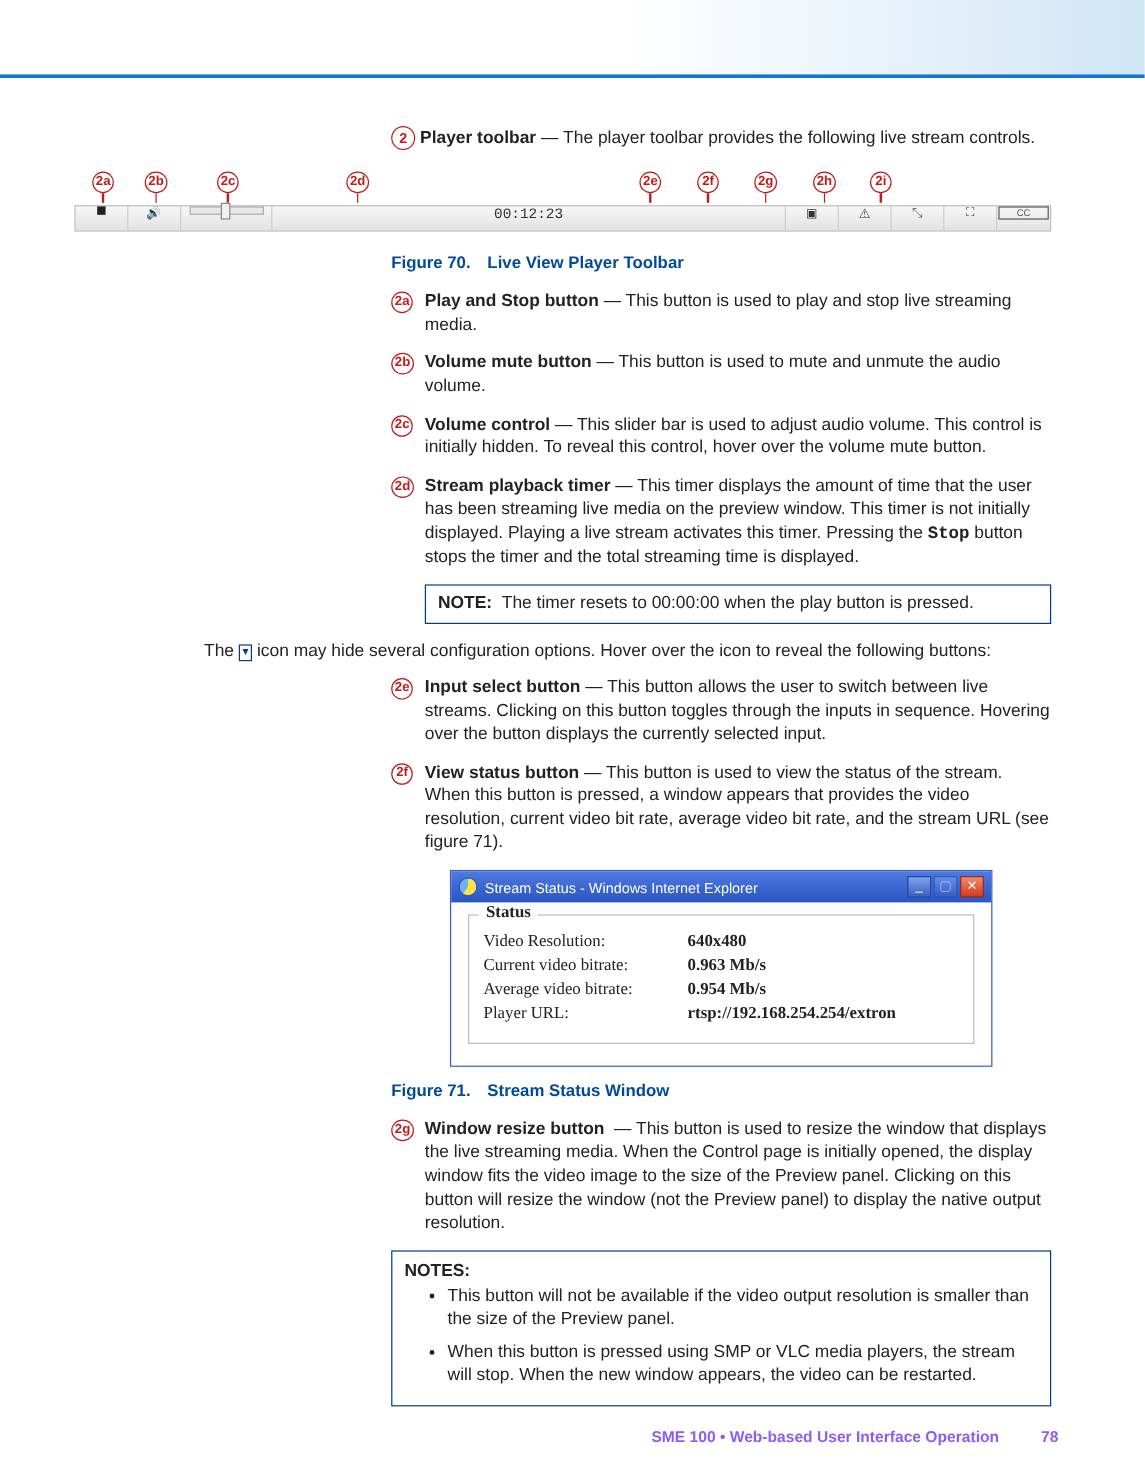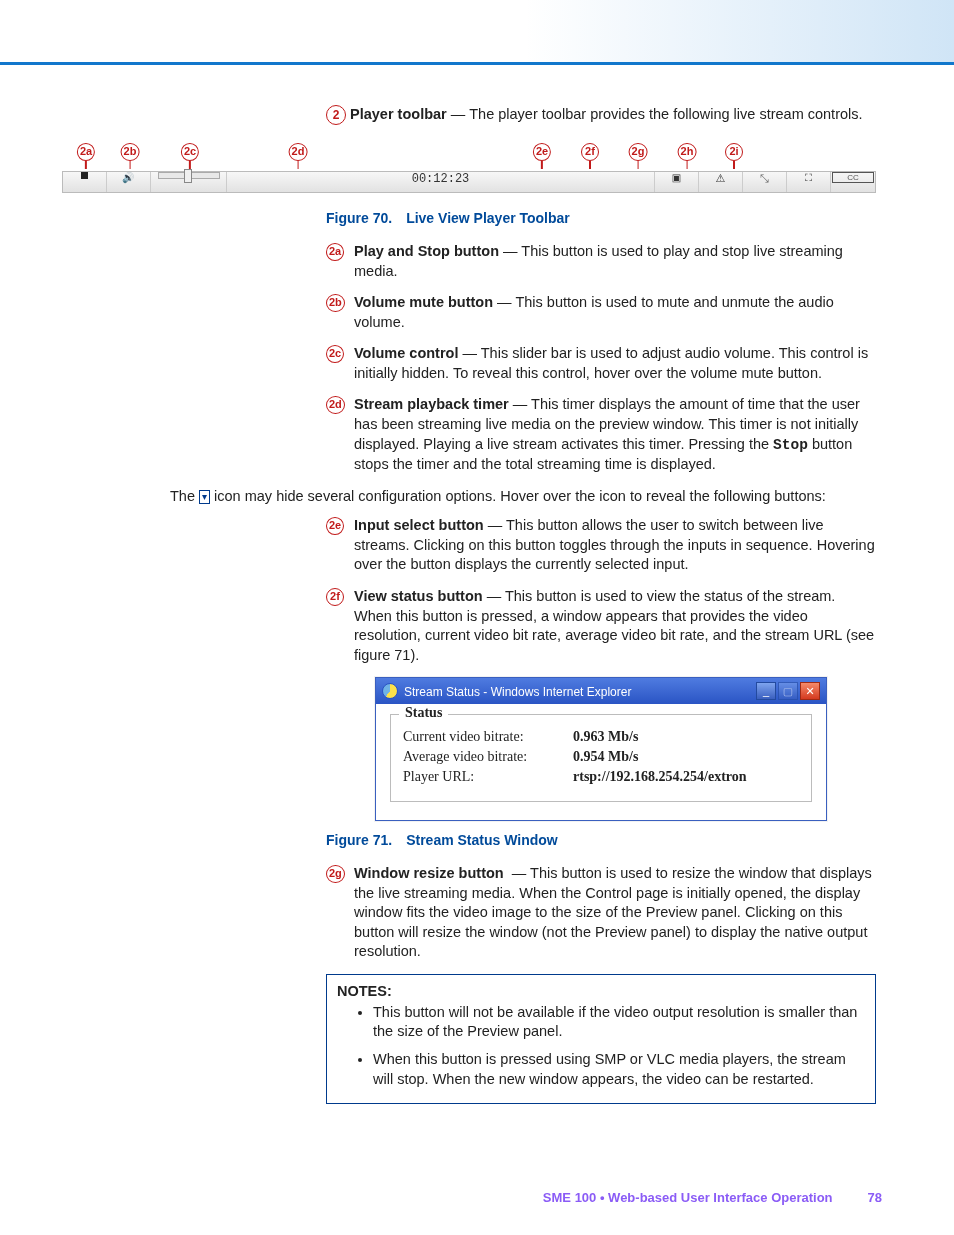--- a/index.html
+++ b/index.html
@@ -291,20 +291,23 @@
     </div>
     <div class="item">
       <span class="circ">2c</span>
       <b>Volume control</b> — <span>This slider bar is used to adjust audio volume. This control is initially hidden. To reveal this control, hover over the volume mute button.</span>
     </div>
     <div class="item">
       <span class="circ">2d</span>
       <b>Stream playback timer</b> — <span>This timer displays the amount of time that the user has been streaming live media on the preview window. This timer is not initially displayed. Playing a live stream activates this timer. Pressing the </span><span class="mono">Stop</span><span> button stops the timer and the total streaming time is displayed.</span>
     </div>
 
+    <div class="notebox">
+      <b>NOTE:</b>&nbsp;&nbsp;<span>The timer resets to 00:00:00 when the play button is pressed.</span>
+    </div>
   </div>
 
   <p>
     <span>The </span><span class="tinyicon">▾</span><span> icon may hide several configuration options. Hover over the icon to reveal the following buttons:</span>
   </p>
 
   <div class="indent">
     <div class="item">
       <span class="circ">2e</span>
       <b>Input select button</b> — <span>This button allows the user to switch between live streams. Clicking on this button toggles through the inputs in sequence. Hovering over the button displays the currently selected input.</span>
@@ -323,20 +326,24 @@
         <div class="ss-btns">
           <div class="ss-btn">_</div>
           <div class="ss-btn disabled">▢</div>
           <div class="ss-btn close">✕</div>
         </div>
       </div>
       <div class="ss-body">
         <div class="ss-legend">
           <div class="title">Status</div>
           <div class="ss-row">
+                <div class="k">Video Resolution:</div>
+                <div class="v">640x480</div>
+              </div>
+          <div class="ss-row">
                 <div class="k">Current video bitrate:</div>
                 <div class="v">0.963 Mb/s</div>
               </div>
           <div class="ss-row">
                 <div class="k">Average video bitrate:</div>
                 <div class="v">0.954 Mb/s</div>
               </div>
           <div class="ss-row">
                 <div class="k">Player URL:</div>
                 <div class="v">rtsp://192.168.254.254/extron</div>

